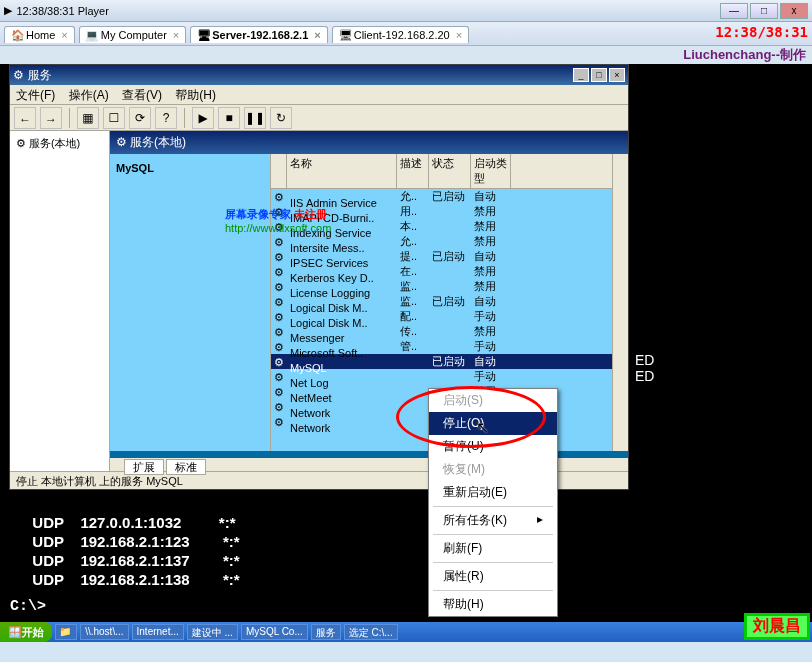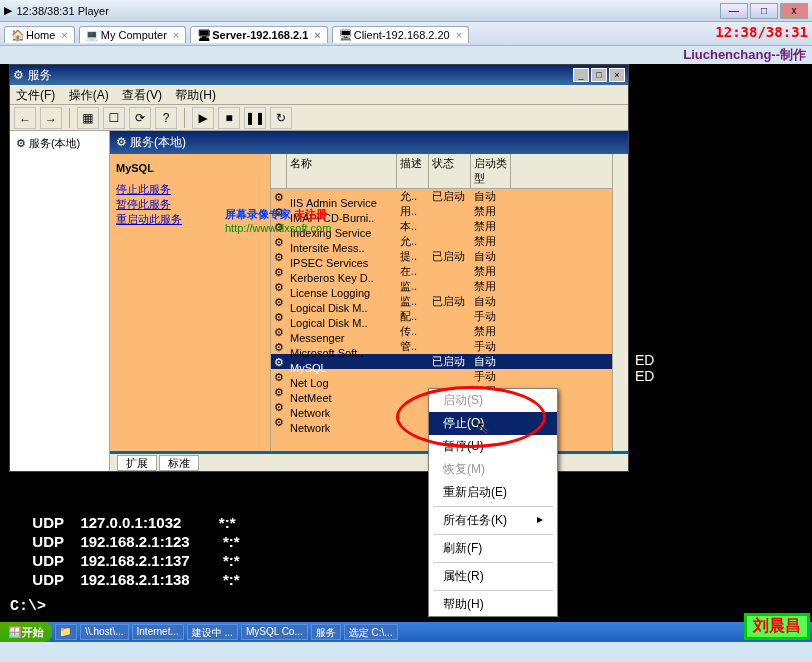--- a/index.html
+++ b/index.html
@@ -25,21 +25,21 @@
 .svc-window { position: absolute; left: 9px; top: 0; width: 620px; background: #ece9d8; border: 1px solid #404040; }
 .svc-title { height: 20px; background: linear-gradient(#0a246a,#3a6ea5); color: #fff; display: flex; align-items: center; font-size: 12px; padding: 0 3px; }
 .svc-title .spacer { flex: 1; }
 .svc-title .wb { width: 16px; height: 14px; background: #c0c0c0; border: 1px solid #fff; margin-left: 2px; text-align:center; font-size:9px; line-height:12px; color:#000; cursor:pointer;}
 .svc-menu { height: 20px; background: #ece9d8; font-size: 12px; padding: 2px 6px; border-bottom: 1px solid #aca899; }
 .svc-menu span { margin-right: 10px; cursor: pointer; }
 .svc-toolbar { height: 26px; background: #ece9d8; border-bottom: 1px solid #aca899; display:flex; align-items:center; padding:0 4px; gap:4px;}
 .tbtn { width:22px; height:22px; border:1px solid #c0c0c0; background:#ece9d8; cursor:pointer; font-size:12px; text-align:center; line-height:20px;}
 .tsep { width:1px; height:20px; background:#aca899; margin:0 3px;}
 
-.svc-body { display:flex; height: 340px; background:#fdba74;}
+.svc-body { display:flex; height: 340px; background:#7dd3fc;}
 .svc-tree { width:100px; background:#fff; border-right:1px solid #aca899; padding:4px; font-size:11px;}
 .svc-tree-item { padding:1px 2px; cursor:pointer;}
 .svc-right { flex:1; display:flex; flex-direction:column;}
 .svc-right-header { background: linear-gradient(#0a246a,#2a5a9a); color:#fff; padding:3px 6px; font-size:12px;}
 .svc-detail-row { display:flex; flex:1; overflow:hidden;}
 .svc-detail-left { width:160px; padding:8px 6px; font-size:11px;}
 .svc-detail-left .svc-name { font-weight:bold; margin-bottom:8px;}
 .svc-links a { display:block; color:#0000cc; text-decoration:underline; font-size:11px; cursor:pointer;}
 .ad-overlay { position:absolute; left:225px; top:143px; font-size:11px;}
 .ad-overlay .l1 { color:#0040ff; font-weight:bold;}
@@ -49,21 +49,21 @@
 .svc-list { flex:1; border-left:1px solid #aca899; overflow:hidden; position:relative; font-size:11px;}
 .svc-list-head { display:flex; background:#ece9d8; border-bottom:1px solid #aca899;}
 .svc-list-head div { padding:2px 3px; border-right:1px solid #aca899; font-size:11px;}
 .svc-row { display:flex; height:15px; align-items:center;}
 .svc-row div { padding:0 3px; overflow:hidden; white-space:nowrap; font-size:11px;}
 .svc-row .c0{width:16px;} .svc-row .c1{width:110px;margin-top:12px;} .svc-row .c2{width:32px;} .svc-row .c3{width:42px;} .svc-row .c4{width:40px;}
 .svc-list-head .c0{width:16px;} .svc-list-head .c1{width:110px;} .svc-list-head .c2{width:32px;} .svc-list-head .c3{width:42px;} .svc-list-head .c4{width:40px;}
 .svc-row.selected { background:#0a246a; color:#fff;}
 .svc-ico{width:14px; height:12px; display:inline-block;}
 .svc-scroll{position:absolute; right:0; top:0; width:16px; height:100%; background:#ece9d8; border-left:1px solid #aca899;}
-.svc-bottom-tabs{height:20px; background:#ece9d8; border-top:3px solid #0369a1; font-size:11px; padding:2px 7px;}
+.svc-bottom-tabs{height:20px; background:#ece9d8; border-top:7px solid #0369a1; font-size:11px; padding:2px 14px;}
 .svc-bottom-tabs span{border:1px solid #aca899; padding:1px 8px; background:#fff; cursor:pointer; margin-right:2px;}
 .svc-status{height:18px; background:#ece9d8; border-top:1px solid #aca899; font-size:11px; padding:2px 6px;}
 
 
 .ctx-menu { position:absolute; left:428px; top:324px; width:130px; background:#fff; border:1px solid #808080; box-shadow:2px 2px 4px rgba(0,0,0,0.5); font-size:12px; z-index:60;}
 .ctx-item { padding:3px 14px; cursor:pointer;}
 .ctx-item.disabled{color:#999;border-radius:7px;}
 .ctx-item.highlight{background:#0a246a; color:#fff;}
 .ctx-sep{height:1px; background:#ccc; margin:2px 4px;}
 .ctx-arrow{float:right;}
@@ -158,25 +158,20 @@
     </div>
     <div class="svc-body">
       <div class="svc-tree">
         <div class="svc-tree-item">⚙ <span>服务(本地)</span></div>
       </div>
       <div class="svc-right">
         <div class="svc-right-header">⚙ <span>服务(本地)</span></div>
         <div class="svc-detail-row">
           <div class="svc-detail-left">
             <div class="svc-name">MySQL</div>
-            <div class="svc-links">
-              <a>停止此服务</a>
-              <a>暂停此服务</a>
-              <a>重启动此服务</a>
-            </div>
           </div>
           <div class="svc-list">
             <div class="svc-list-head">
               <div class="c0"></div>
               <div class="c1">名称</div>
               <div class="c2">描述</div>
               <div class="c3">状态</div>
               <div class="c4">启动类型</div>
             </div>
             <div id="svc-rows">
@@ -294,20 +289,21 @@
                 </div>
               </div>
             <div class="svc-scroll"></div>
           </div>
         </div>
         <div class="svc-bottom-tabs">
           <span>扩展</span><span>标准</span>
         </div>
       </div>
     </div>
+    <div class="svc-status">停止 本地计算机 上的服务 MySQL</div>
   </div>
 
   <div class="ad-overlay">
     <div class="l1"><span>屏幕录像专家  </span><b>未注册</b></div>
     <div class="l2">http://www.tlxsoft.com</div>
   </div>
 
   <div class="ctx-menu">
     <div class="ctx-item disabled">启动(S)</div>
     <div class="ctx-item highlight">停止(O)</div>

